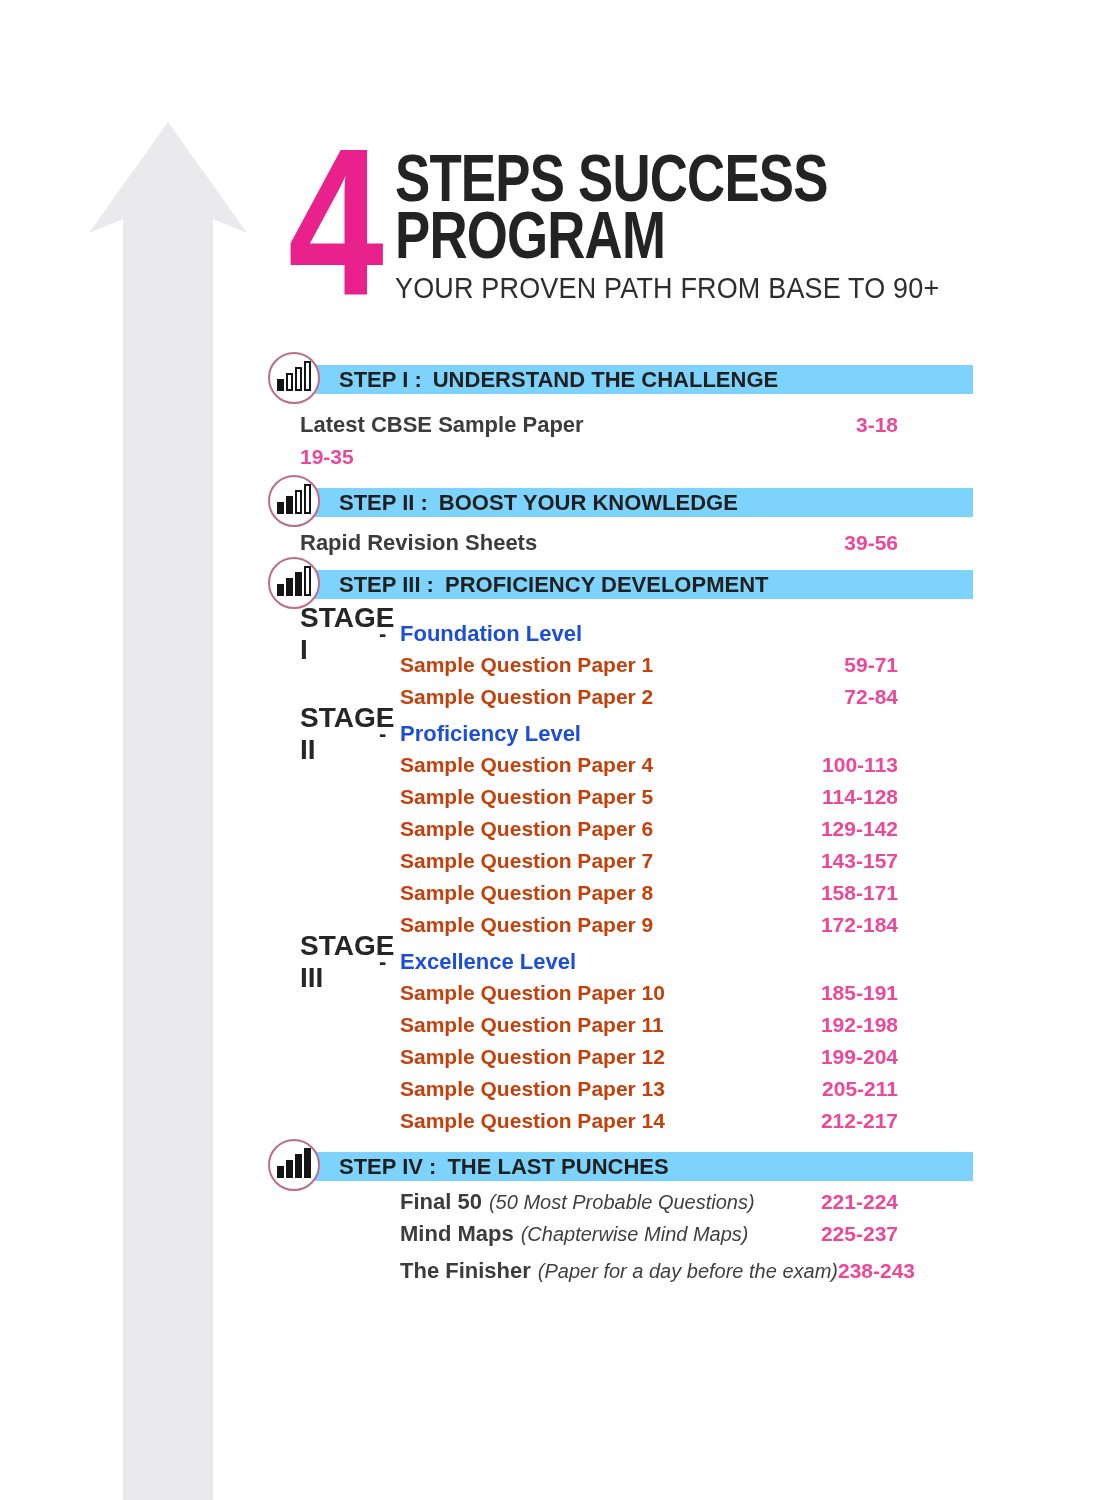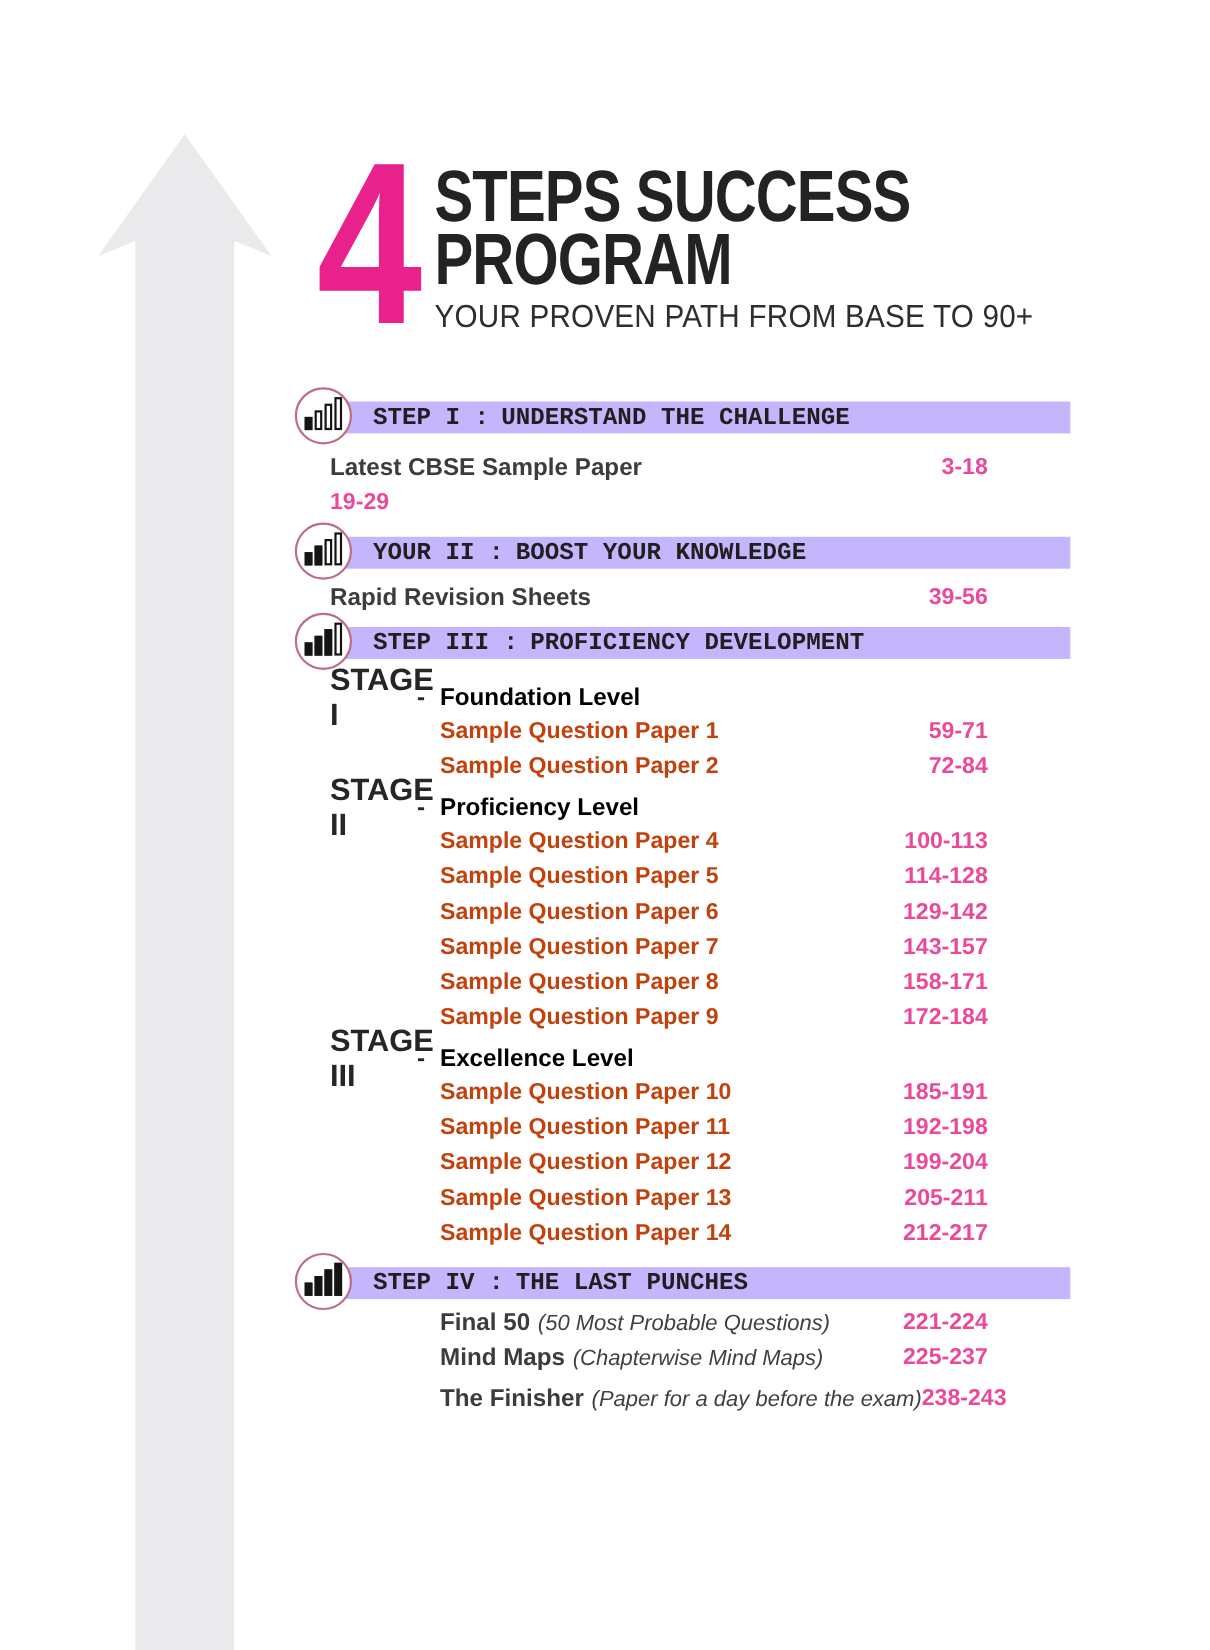--- a/index.html
+++ b/index.html
@@ -34,22 +34,22 @@
     letter-spacing:0.2px; white-space:nowrap;
     transform:scaleX(0.93); transform-origin:left top;
   }
 
   
   .toc { position:absolute; left:277px; top:352px; width:696px; z-index:2; }
 
   .step-header { position:relative; height:29px; }
   .step-banner {
     position:absolute; left:0; top:0; width:100%; height:29px;
-    background:#c4b5fd;
-    display:flex; align-items:center; padding-left:62px;font-family:Liberation Mono, monospace;
+    background:#7dd3fc;
+    display:flex; align-items:center; padding-left:62px;
   }
   .step-label { font-size:22px; font-weight:700; color:#1f1f1f; white-space:pre; }
   .step-title { font-size:22px; font-weight:700; color:#1f1f1f; margin-left:11px; white-space:pre; }
   .icon-circle {
     position:absolute; left:-9px; top:-13px;
     width:52px; height:52px; border-radius:50%;
     background:#ffffff; border:2px solid #bd6e87;
     display:flex; align-items:flex-end; justify-content:center;
     padding-bottom:11px; gap:2px;
   }
@@ -62,21 +62,21 @@
     padding-left:23px; padding-right:75px; height:32px;
   }
   .row.indent { padding-left:123px; }
   .entry-label { font-size:22px; font-weight:700; color:#3c3c3c; white-space:nowrap; }
   .paper-label { font-size:21px; font-weight:600; color:#c2410c; white-space:nowrap; }
   .pages { font-size:21px; font-weight:600; color:#ec4899; white-space:nowrap; }
 
   .stage-row { display:flex; align-items:center; padding-left:23px; height:30px; }
   .stage-label { font-size:28px; font-weight:700; color:#262626; width:79px; }
   .stage-dash { font-size:22px; font-weight:700; color:#262626; width:21px; }
-  .stage-level { font-size:22px; font-weight:700; color:#000000; }
+  .stage-level { font-size:22px; font-weight:700; color:#1d4ed8; }
 
   .note { font-size:20px; font-weight:400; font-style:italic; color:#3f3f3f; margin-left:7px; }
   .label-wrap { display:flex; align-items:baseline; white-space:nowrap; }
 
   
   .mt13 { margin-top:13px; }  .mt15 { margin-top:15px; }
   .mt11 { margin-top:11px; }  .mt10 { margin-top:10px; }
   .mt20 { margin-top:20px; }  .mt6  { margin-top:6px; }
   .mt5  { margin-top:5px; }
 </style>
@@ -108,26 +108,26 @@
         <span class="bar b2"></span>
         <span class="bar b3"></span>
         <span class="bar b4"></span>
     </div>
   </div>
   <div class="row mt15">
     <span class="entry-label">Latest CBSE Sample Paper</span>
     <span class="pages">3-18</span>
   </div>
   <div class="row">
-    <span class="pages">19-29</span>
+    <span class="pages">19-35</span>
   </div>
 
   <div class="step-header mt15">
     <div class="step-banner">
-      <span class="step-label">YOUR II :</span>
+      <span class="step-label">STEP II :</span>
       <span class="step-title">BOOST YOUR KNOWLEDGE</span>
     </div>
     <div class="icon-circle">
       <span class="bar f b1"></span>
         <span class="bar f b2"></span>
         <span class="bar b3"></span>
         <span class="bar b4"></span>
     </div>
   </div>
   <div class="row mt10">

